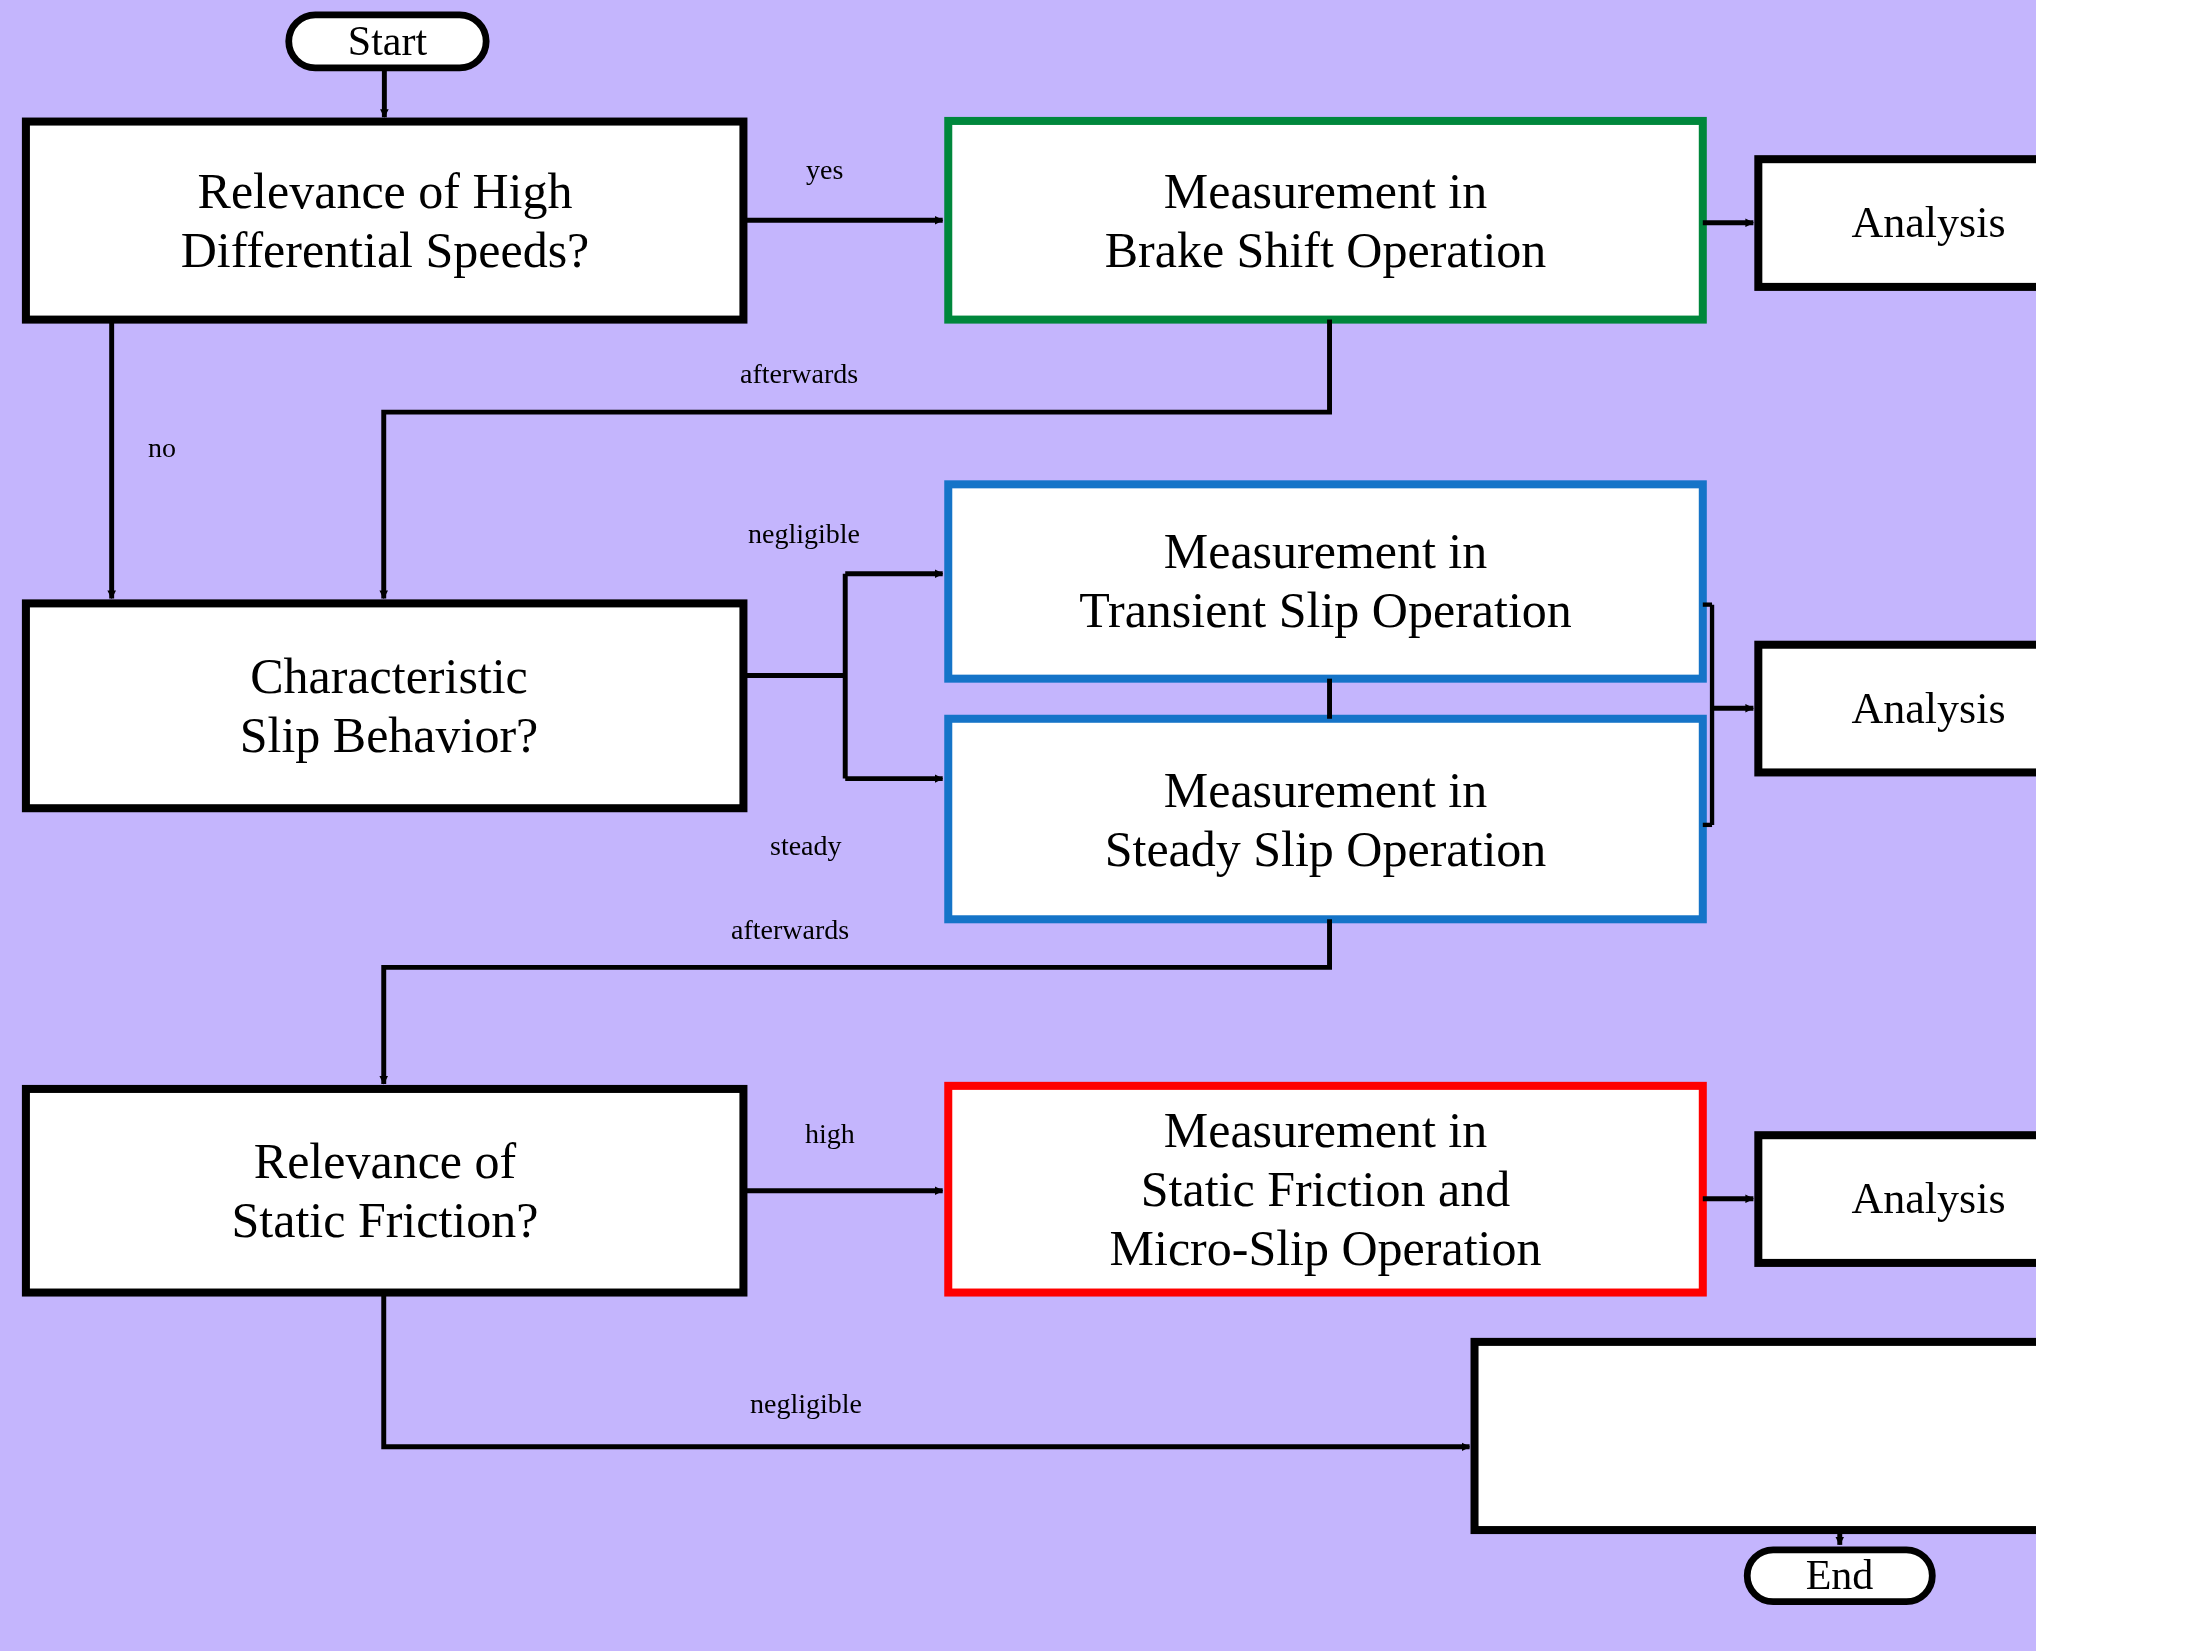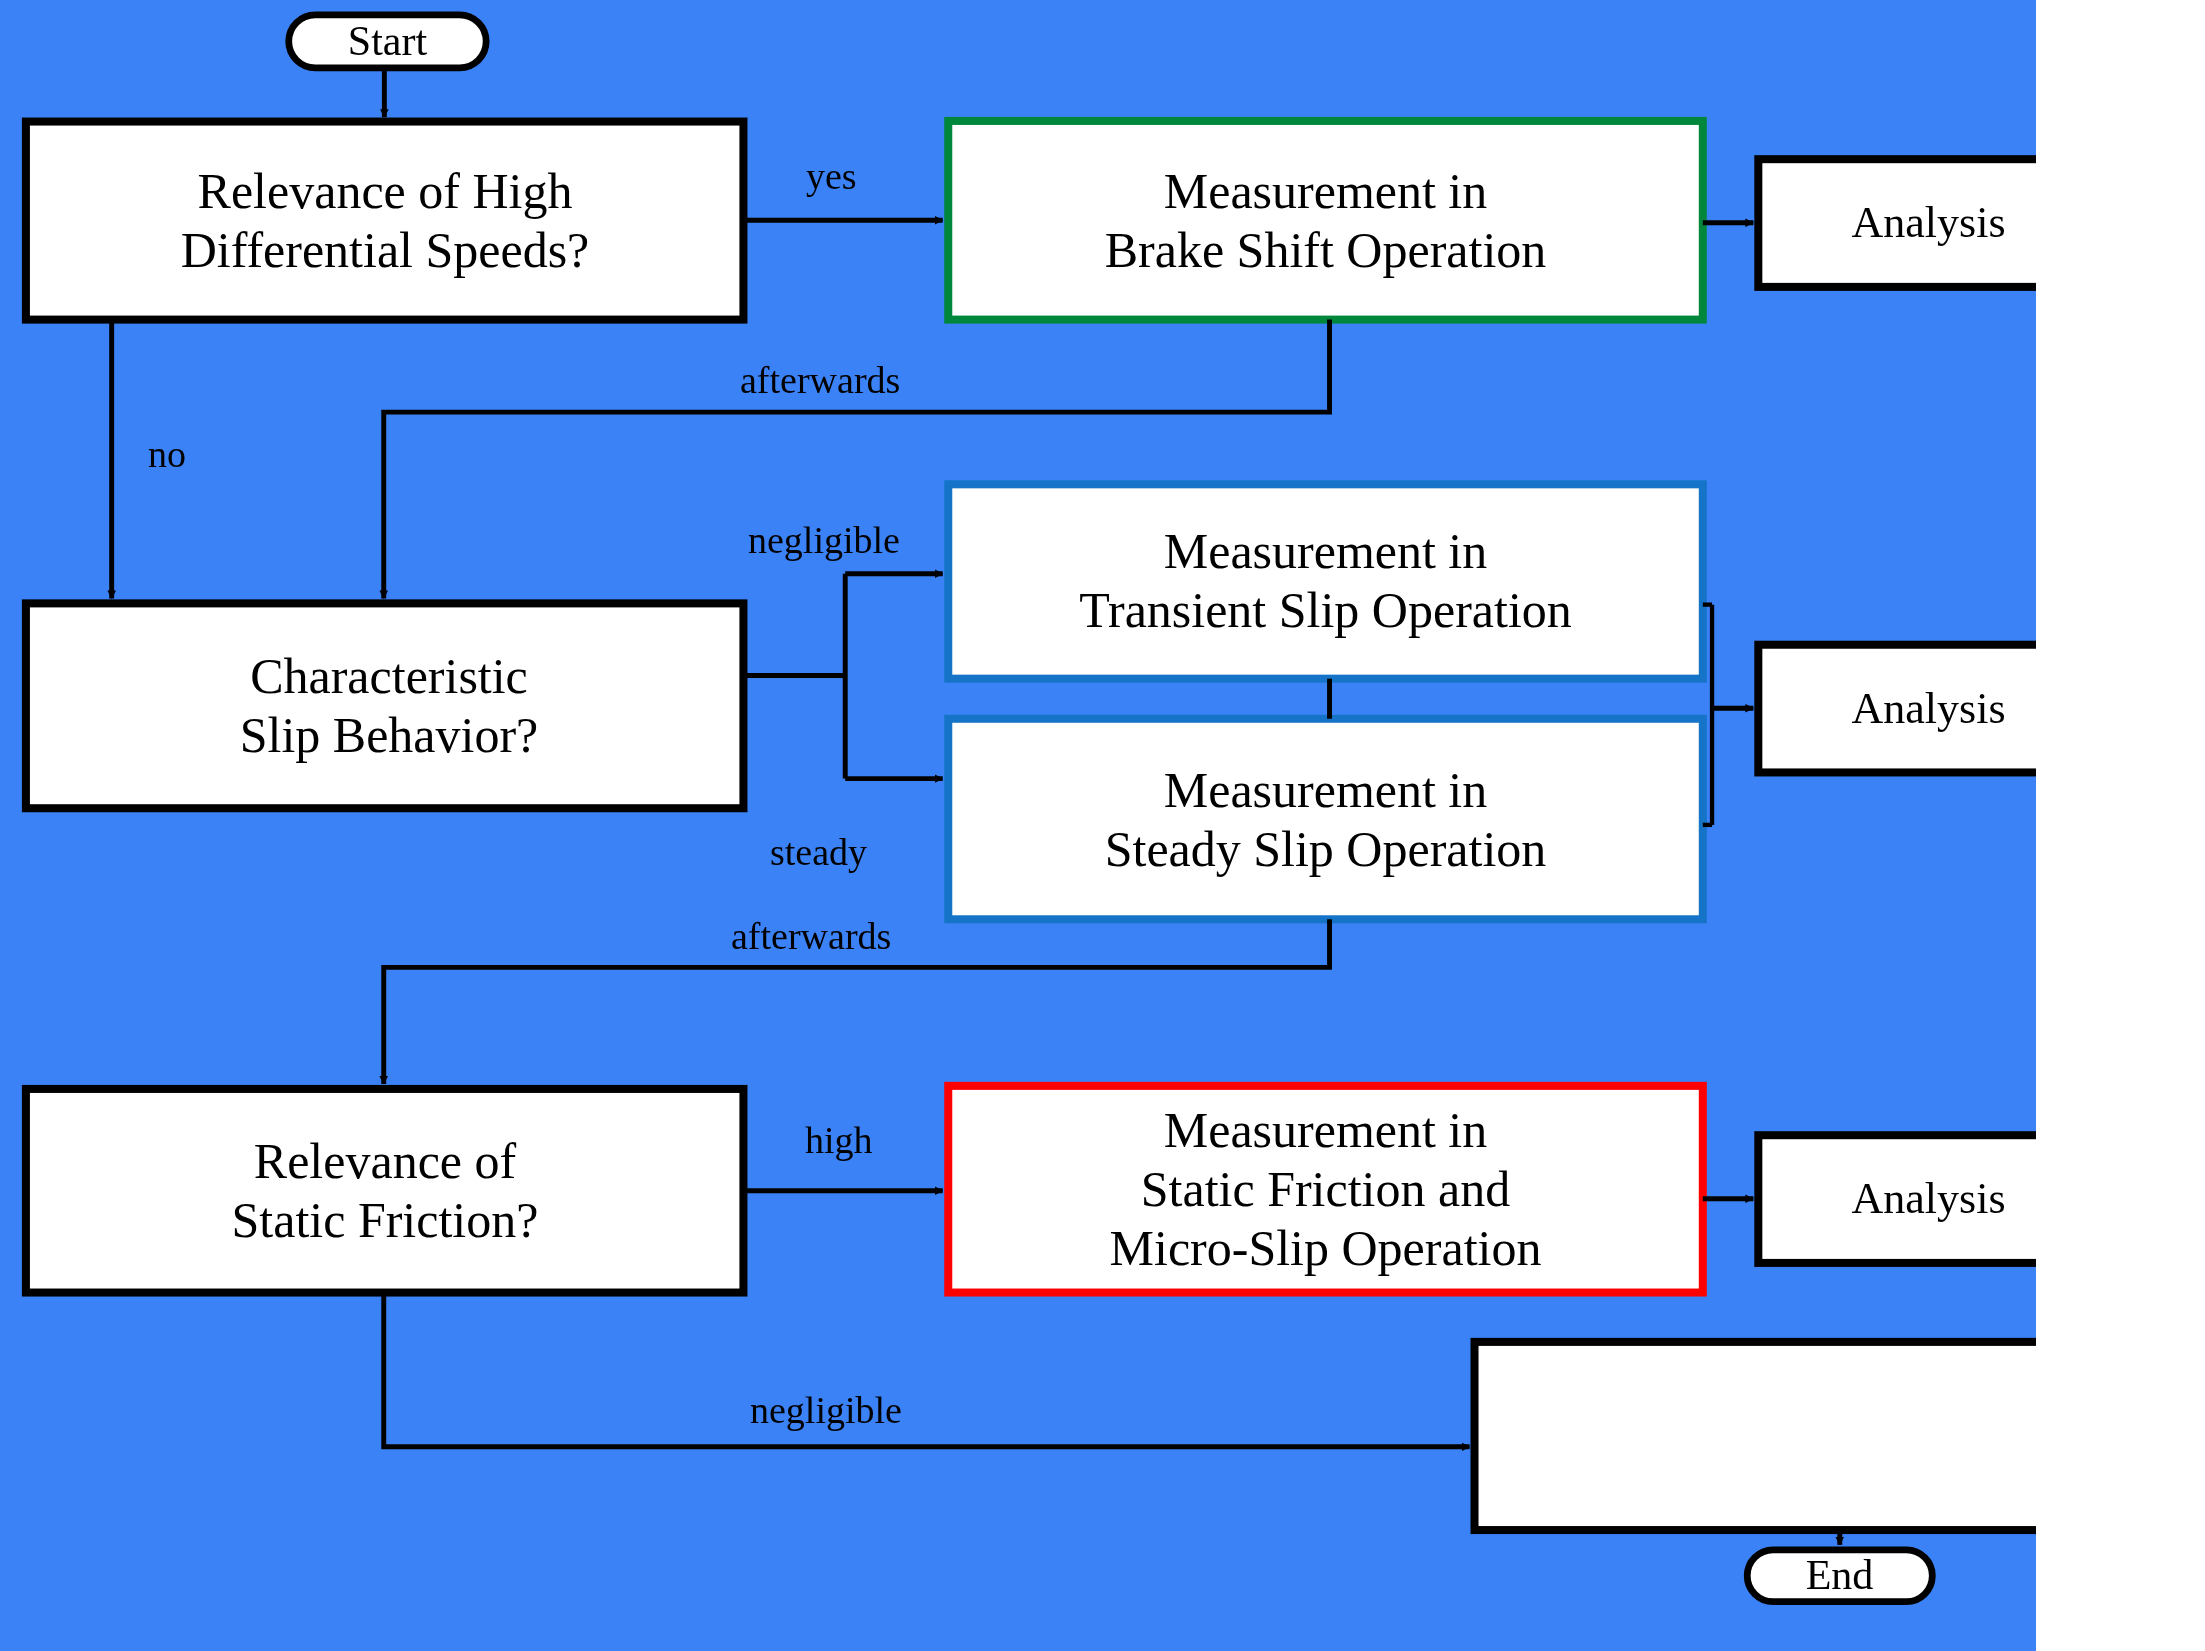--- a/index.html
+++ b/index.html
@@ -8,21 +8,21 @@
     padding: 0;
     background: #ffffff;
   }
   body {
     font-family: "Liberation Serif", "DejaVu Serif", serif;
   }
   #canvas {
     position: relative;
     width: 2036px;
     height: 1651px;
-    background: #3b82f6;
+    background: #c4b5fd;
     overflow: hidden;
   }
   #flow-svg {
     position: absolute;
     left: 0;
     top: 0;
     width: 2205px;
     height: 1651px;
   }
   .node-label {
@@ -33,21 +33,21 @@
     text-align: center;
     line-height: 1.18;
     color: #000000;
     pointer-events: none;
     white-space: pre-line;
     font-family: "Liberation Serif", "DejaVu Serif", serif;
   }
   .edge-label {
     position: absolute;
     color: #000000;
-    font-size: 38px;
+    font-size: 28px;
     font-family: "Liberation Serif", "DejaVu Serif", serif;
     white-space: nowrap;
   }
   .terminator-label { font-size: 42px; }
   .process-label    { font-size: 50px; }
   .analysis-label   { font-size: 44px; }
   .hit {
     position: absolute;
     background: transparent;
   }

